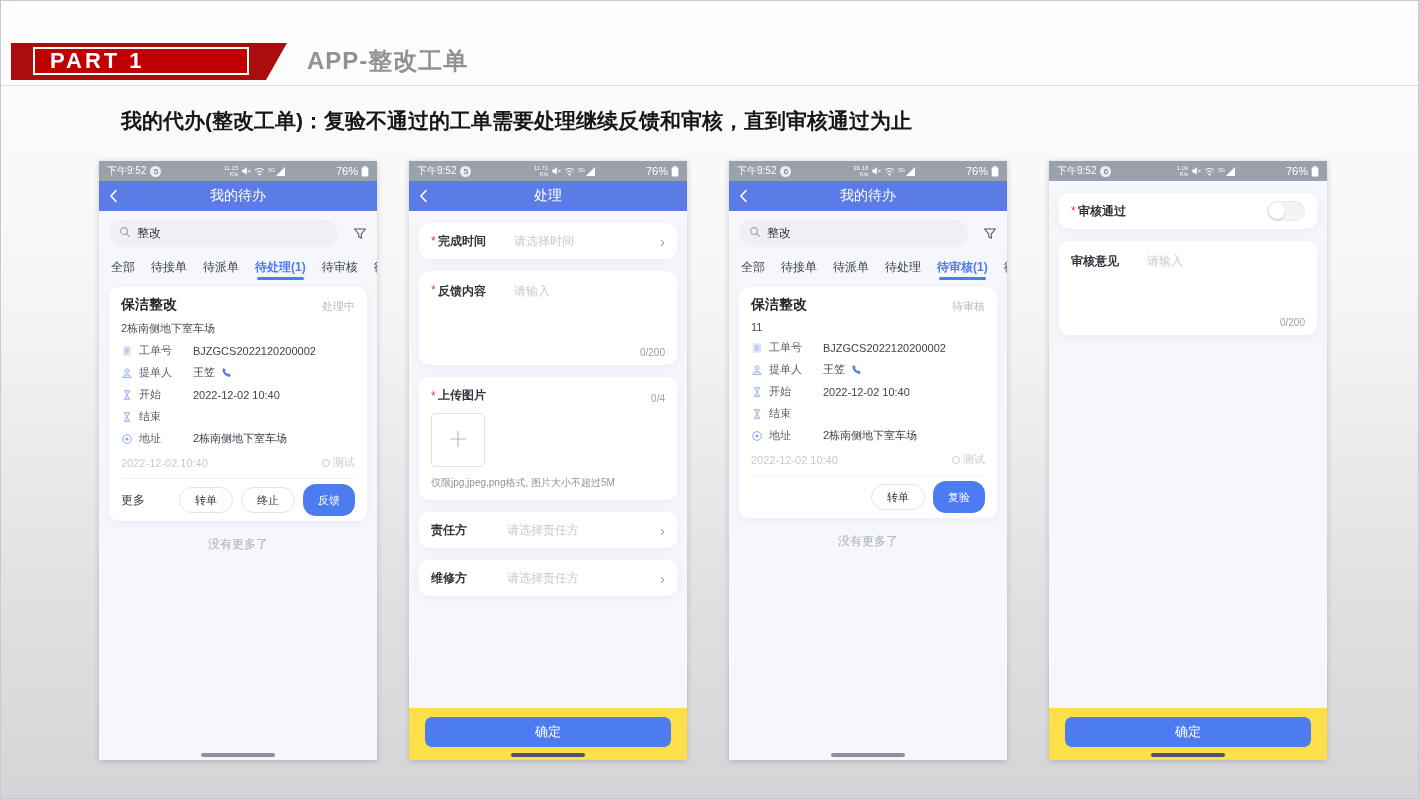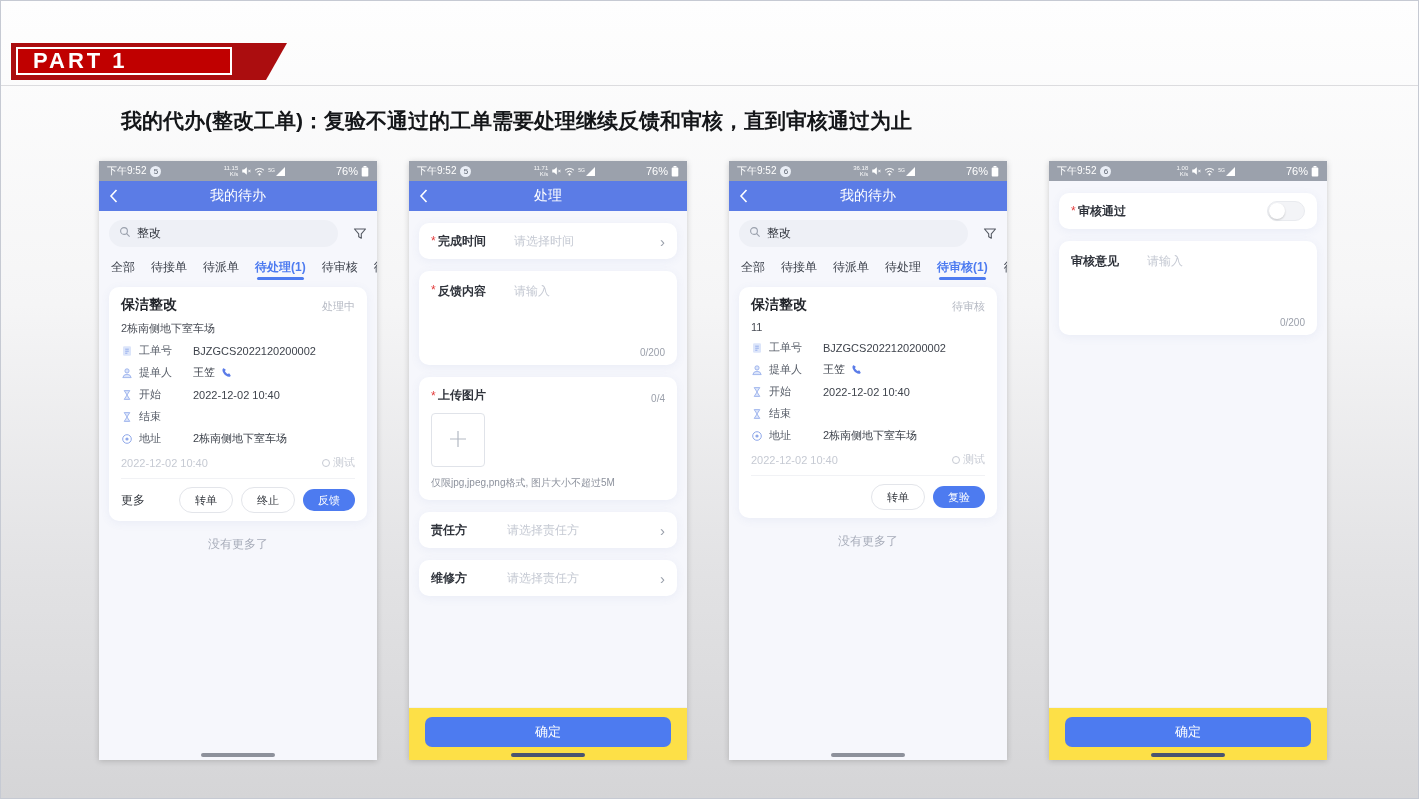--- a/index.html
+++ b/index.html
@@ -5,21 +5,21 @@
   * { box-sizing: border-box; margin: 0; padding: 0; }
   body { font-family: "Liberation Sans", "DejaVu Sans", sans-serif; background:#e8e8ea; }
   .slide { position:relative; width:1419px; height:799px; overflow:hidden;
            background:linear-gradient(180deg,#fefefe 0%,#f5f5f6 38%,#e2e2e4 72%,#d5d5d7 100%);
            border:1px solid #c6cad3; }
   .header-rule { position:absolute; left:0; right:0; top:84px; height:1px; background:#dcdcdf; }
 
   
   .part-banner { position:absolute; left:10px; top:42px; width:276px; height:37px;
                  background:#ab0d0f; clip-path:polygon(0 0,100% 0,92.4% 100%,0 100%); }
-  .part-inner { position:absolute; left:5px; top:4px; width:216px; height:28px;
+  .part-inner { position:absolute; left:22px; top:4px; width:216px; height:28px;
                 border:2px solid #ffffff; background:#c00000; display:flex; align-items:center;
                 padding-left:15px; }
   .part-inner span { color:#fff; font-weight:bold; font-size:22px; letter-spacing:3px; }
   .slide-title { position:absolute; left:306px; top:44px; font-size:24px; font-weight:bold; color:#8f9297; letter-spacing:1px; }
   .slide-subtitle { position:absolute; left:120px; top:106px; font-size:21px; font-weight:bold; color:#141619; }
 
   
   .phone { position:absolute; top:160px; width:278px; height:599px; background:#f6f7fc;
            box-shadow:0 1px 6px rgba(0,0,0,.18); display:flex; flex-direction:column; overflow:hidden; }
   .p1{left:98px}.p2{left:408px}.p3{left:728px}.p4{left:1048px}
@@ -66,21 +66,21 @@
   .fvalue { color:#3e434c; margin-left:8px; }
   .fphone { margin-left:6px; display:flex; cursor:pointer; }
   .card-meta { display:flex; justify-content:space-between; align-items:center; margin-top:9px;
                font-size:11px; color:#c6cad3; padding-bottom:8px; border-bottom:1px solid #f1f2f5; }
   .meta-tag { display:flex; align-items:center; gap:3px; }
   .ring { width:8px; height:8px; border:1.5px solid #c6cad3; border-radius:50%; display:inline-block; }
   .card-actions { display:flex; align-items:center; height:42px; gap:8px; justify-content:flex-end; }
   .more { font-size:12px; color:#34383f; margin-right:auto; cursor:pointer; }
   .btn-outline { height:26px; padding:0 15px; border:1px solid #e3e5ea; border-radius:13px;
                  background:#fff; font-size:11px; color:#34383f; display:flex; align-items:center; cursor:pointer; }
-  .btn-primary { height:22px; padding:0 15px; border-radius:13px; background:#4d7bf0;
+  .btn-primary { height:32px; padding:0 15px; border-radius:13px; background:#4d7bf0;
                  color:#fff; font-size:11px; display:flex; align-items:center; cursor:pointer; }
   .empty { text-align:center; color:#a7acb9; font-size:12px; margin-top:15px; }
   .home-bar { position:absolute; bottom:3px; left:50%; transform:translateX(-50%);
               width:74px; height:4px; border-radius:2px; background:#8d919b; z-index:5; }
   .home-bar.dark { background:#4a5470; }
 
   
   .form-card { margin:12px 10px 0; background:#fff; border-radius:10px;
                box-shadow:0 2px 10px rgba(90,110,180,.08); flex:0 0 auto; }
   .row-card { height:36px; display:flex; align-items:center; padding:0 12px; font-size:12px; }
@@ -111,20 +111,21 @@
 <body>
 
 <div class="slide">
   <div class="header-rule"></div>
 
   <div class="part-banner">
     <div class="part-inner">
       <span>PART 1</span>
     </div>
   </div>
+  <div class="slide-title">APP-整改工单</div>
   <div class="slide-subtitle">我的代办(整改工单)：复验不通过的工单需要处理继续反馈和审核，直到审核通过为止</div>
 
   <div class="phone p1">
     <div class="statusbar">
       <div class="sb-left">
         <span>下午9:52</span>
         <span class="sb-badge">5</span>
       </div>
       <div class="sb-right">
         <span class="sb-speed">

